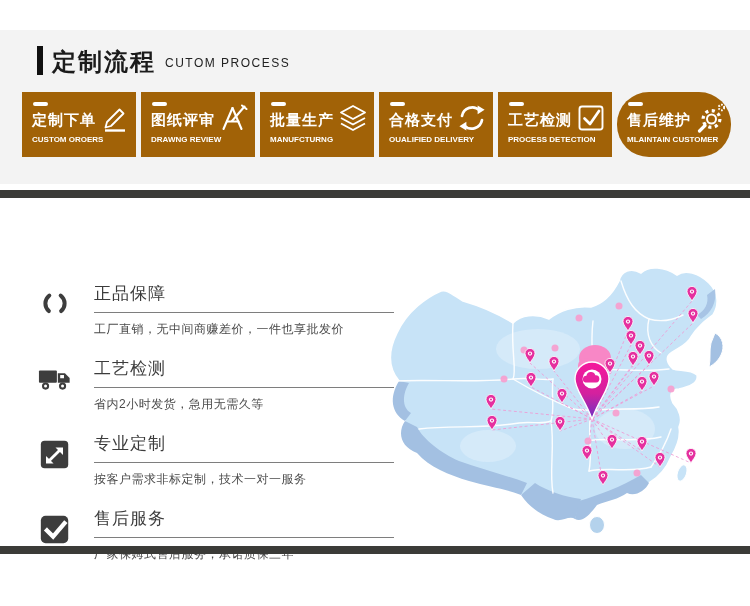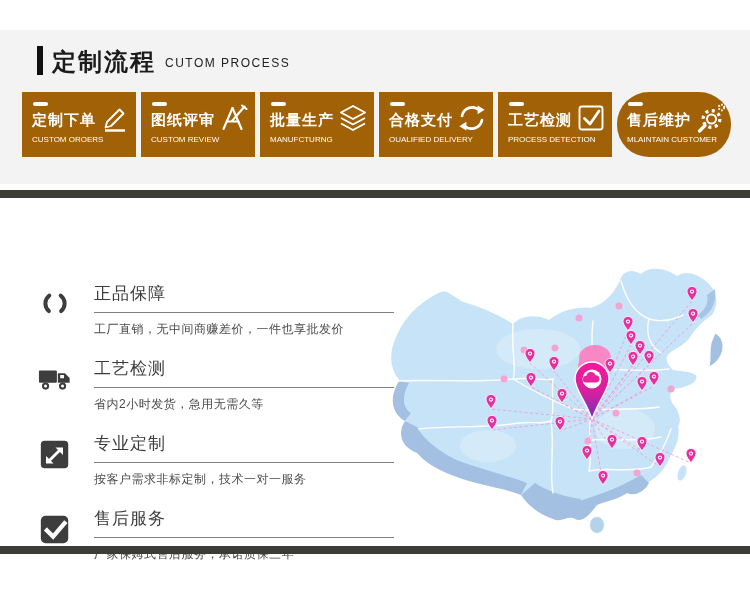--- a/index.html
+++ b/index.html
@@ -14,21 +14,21 @@
   .hbar{width:6px;height:29px;background:#101010;margin-right:9px;}
   .htitle{font-size:24px;font-weight:bold;color:#1b1b1b;letter-spacing:2px;}
   .hsub{font-size:12px;font-weight:normal;color:#222;letter-spacing:1.5px;margin-left:9px;margin-top:10px;white-space:nowrap;}
   
   .steps{position:absolute;left:22px;top:92px;display:flex;}
   .step{width:114px;height:65px;background:#a16207;margin-right:5px;box-sizing:border-box;
         padding:8px 6px 0 10px;position:relative;color:#fff;}
   .step:last-child{margin-right:16px;border-radius:32px;}
   .sdash{width:15px;height:4px;border-radius:2px;background:#fff;margin:2px 0 5px 1px;}
   .stitle{font-size:15px;font-weight:bold;letter-spacing:1px;white-space:nowrap;}
-  .ssub{font-size:8px;font-weight:normal;margin-top:5px;letter-spacing:0px;white-space:nowrap;}
+  .ssub{font-size:8px;font-weight:bold;margin-top:5px;letter-spacing:0px;white-space:nowrap;}
   .sicon{position:absolute;right:6px;top:11px;width:30px;height:30px;}
   .sicon svg{display:block;}
   
   .rule{position:absolute;left:0;width:750px;height:8px;background:#3b3b38;}
   .rule-top{top:190px;}
   .rule-bottom{top:546px;}
   
   .features{position:absolute;left:36px;top:228px;width:392px;margin-top:48px;}
   .feature{display:flex;height:75px;box-sizing:border-box;}
   .ficon{width:34px;height:36px;margin:10px 22px 0 2px;flex:none;}
@@ -61,21 +61,21 @@
       <svg width="30" height="30" viewBox="0 0 30 30">
         <path d="M7 19 L19.5 6.5 l4 4 L11 23 l-5.5 1.5 z" fill="none" stroke="#fff" stroke-width="1.8" stroke-linejoin="round"></path>
         <line x1="5" y1="27.5" x2="25" y2="27.5" stroke="#fff" stroke-width="2.4"></line>
       </svg>
     </span>
   </div>
 
   <div class="step">
     <div class="sdash"></div>
     <div class="stitle">图纸评审</div>
-    <div class="ssub">CUSTOM REVIEW</div>
+    <div class="ssub">DRAWNG REVIEW</div>
     <span class="sicon">
       <svg width="30" height="30" viewBox="0 0 30 30">
         <g stroke="#fff" stroke-width="2.1" fill="none" stroke-linecap="round">
           <path d="M13.5 5 L4.5 26"></path>
             <path d="M13.5 5 L22.5 26"></path>
             <path d="M8 18.5 L19.5 18.5"></path>
           <path d="M25.5 3.5 L13 18"></path>
             <path d="M23 2.5 l4.5 3.5"></path>
         </g>
       </svg>

